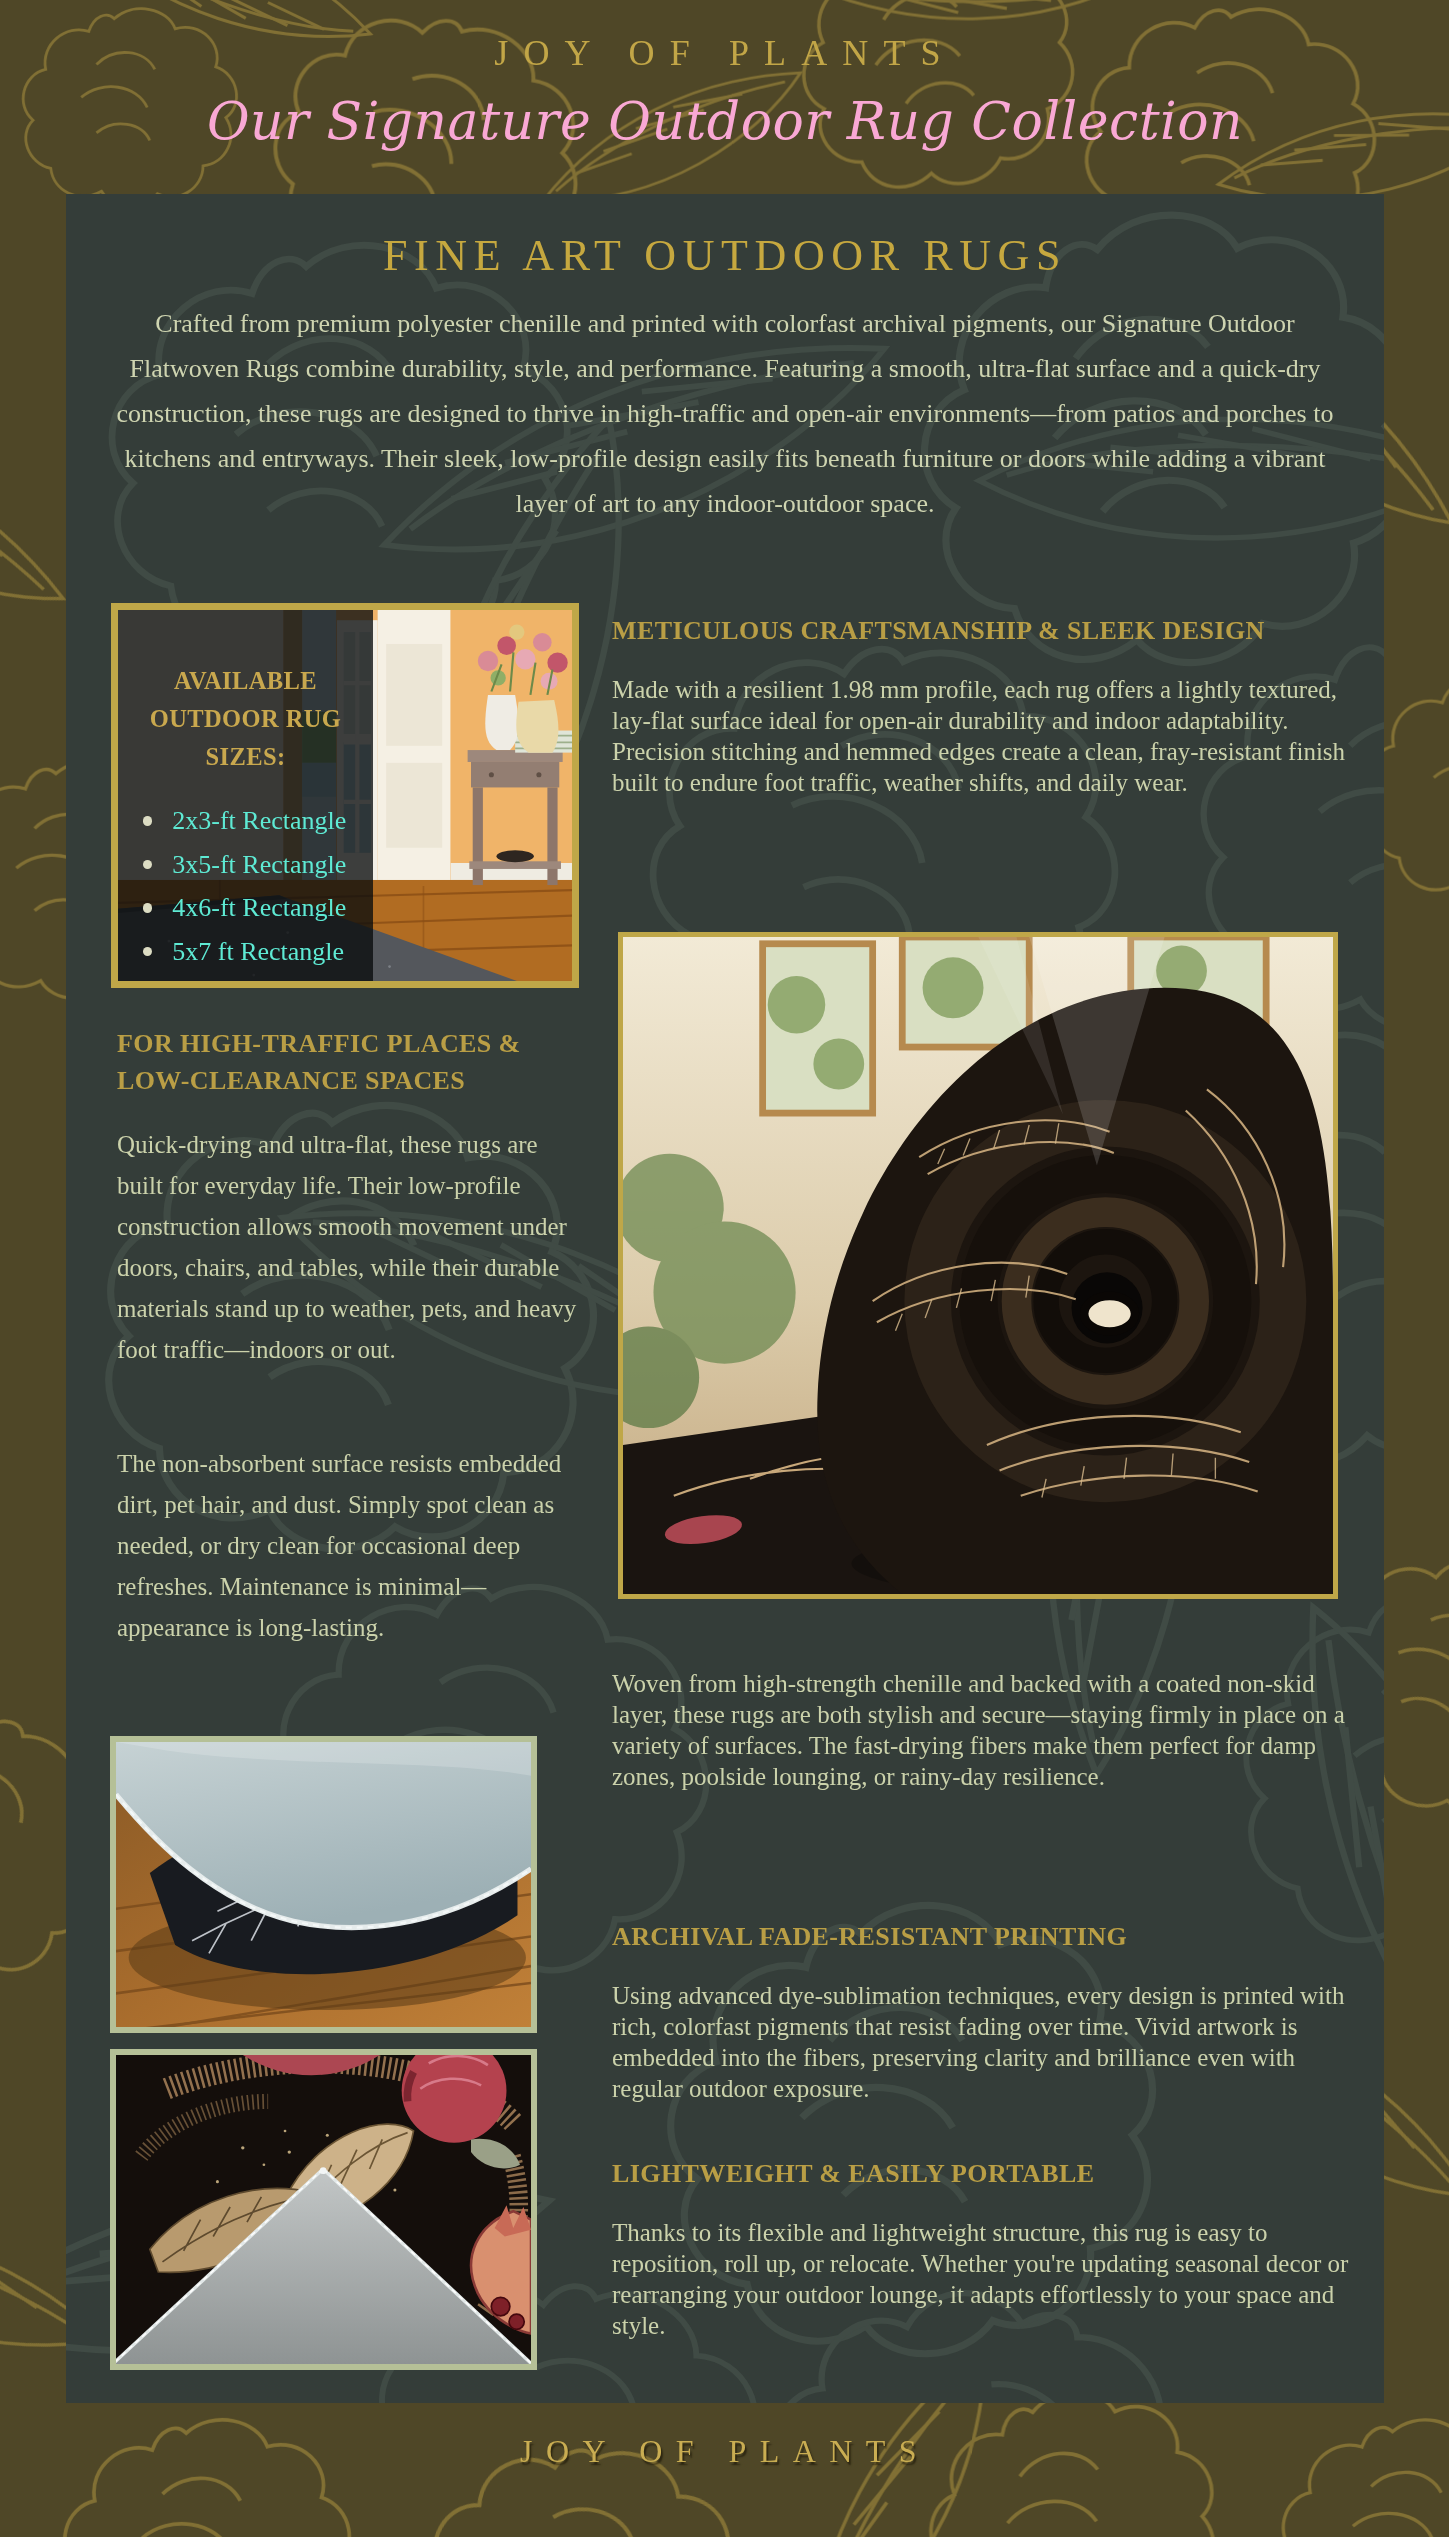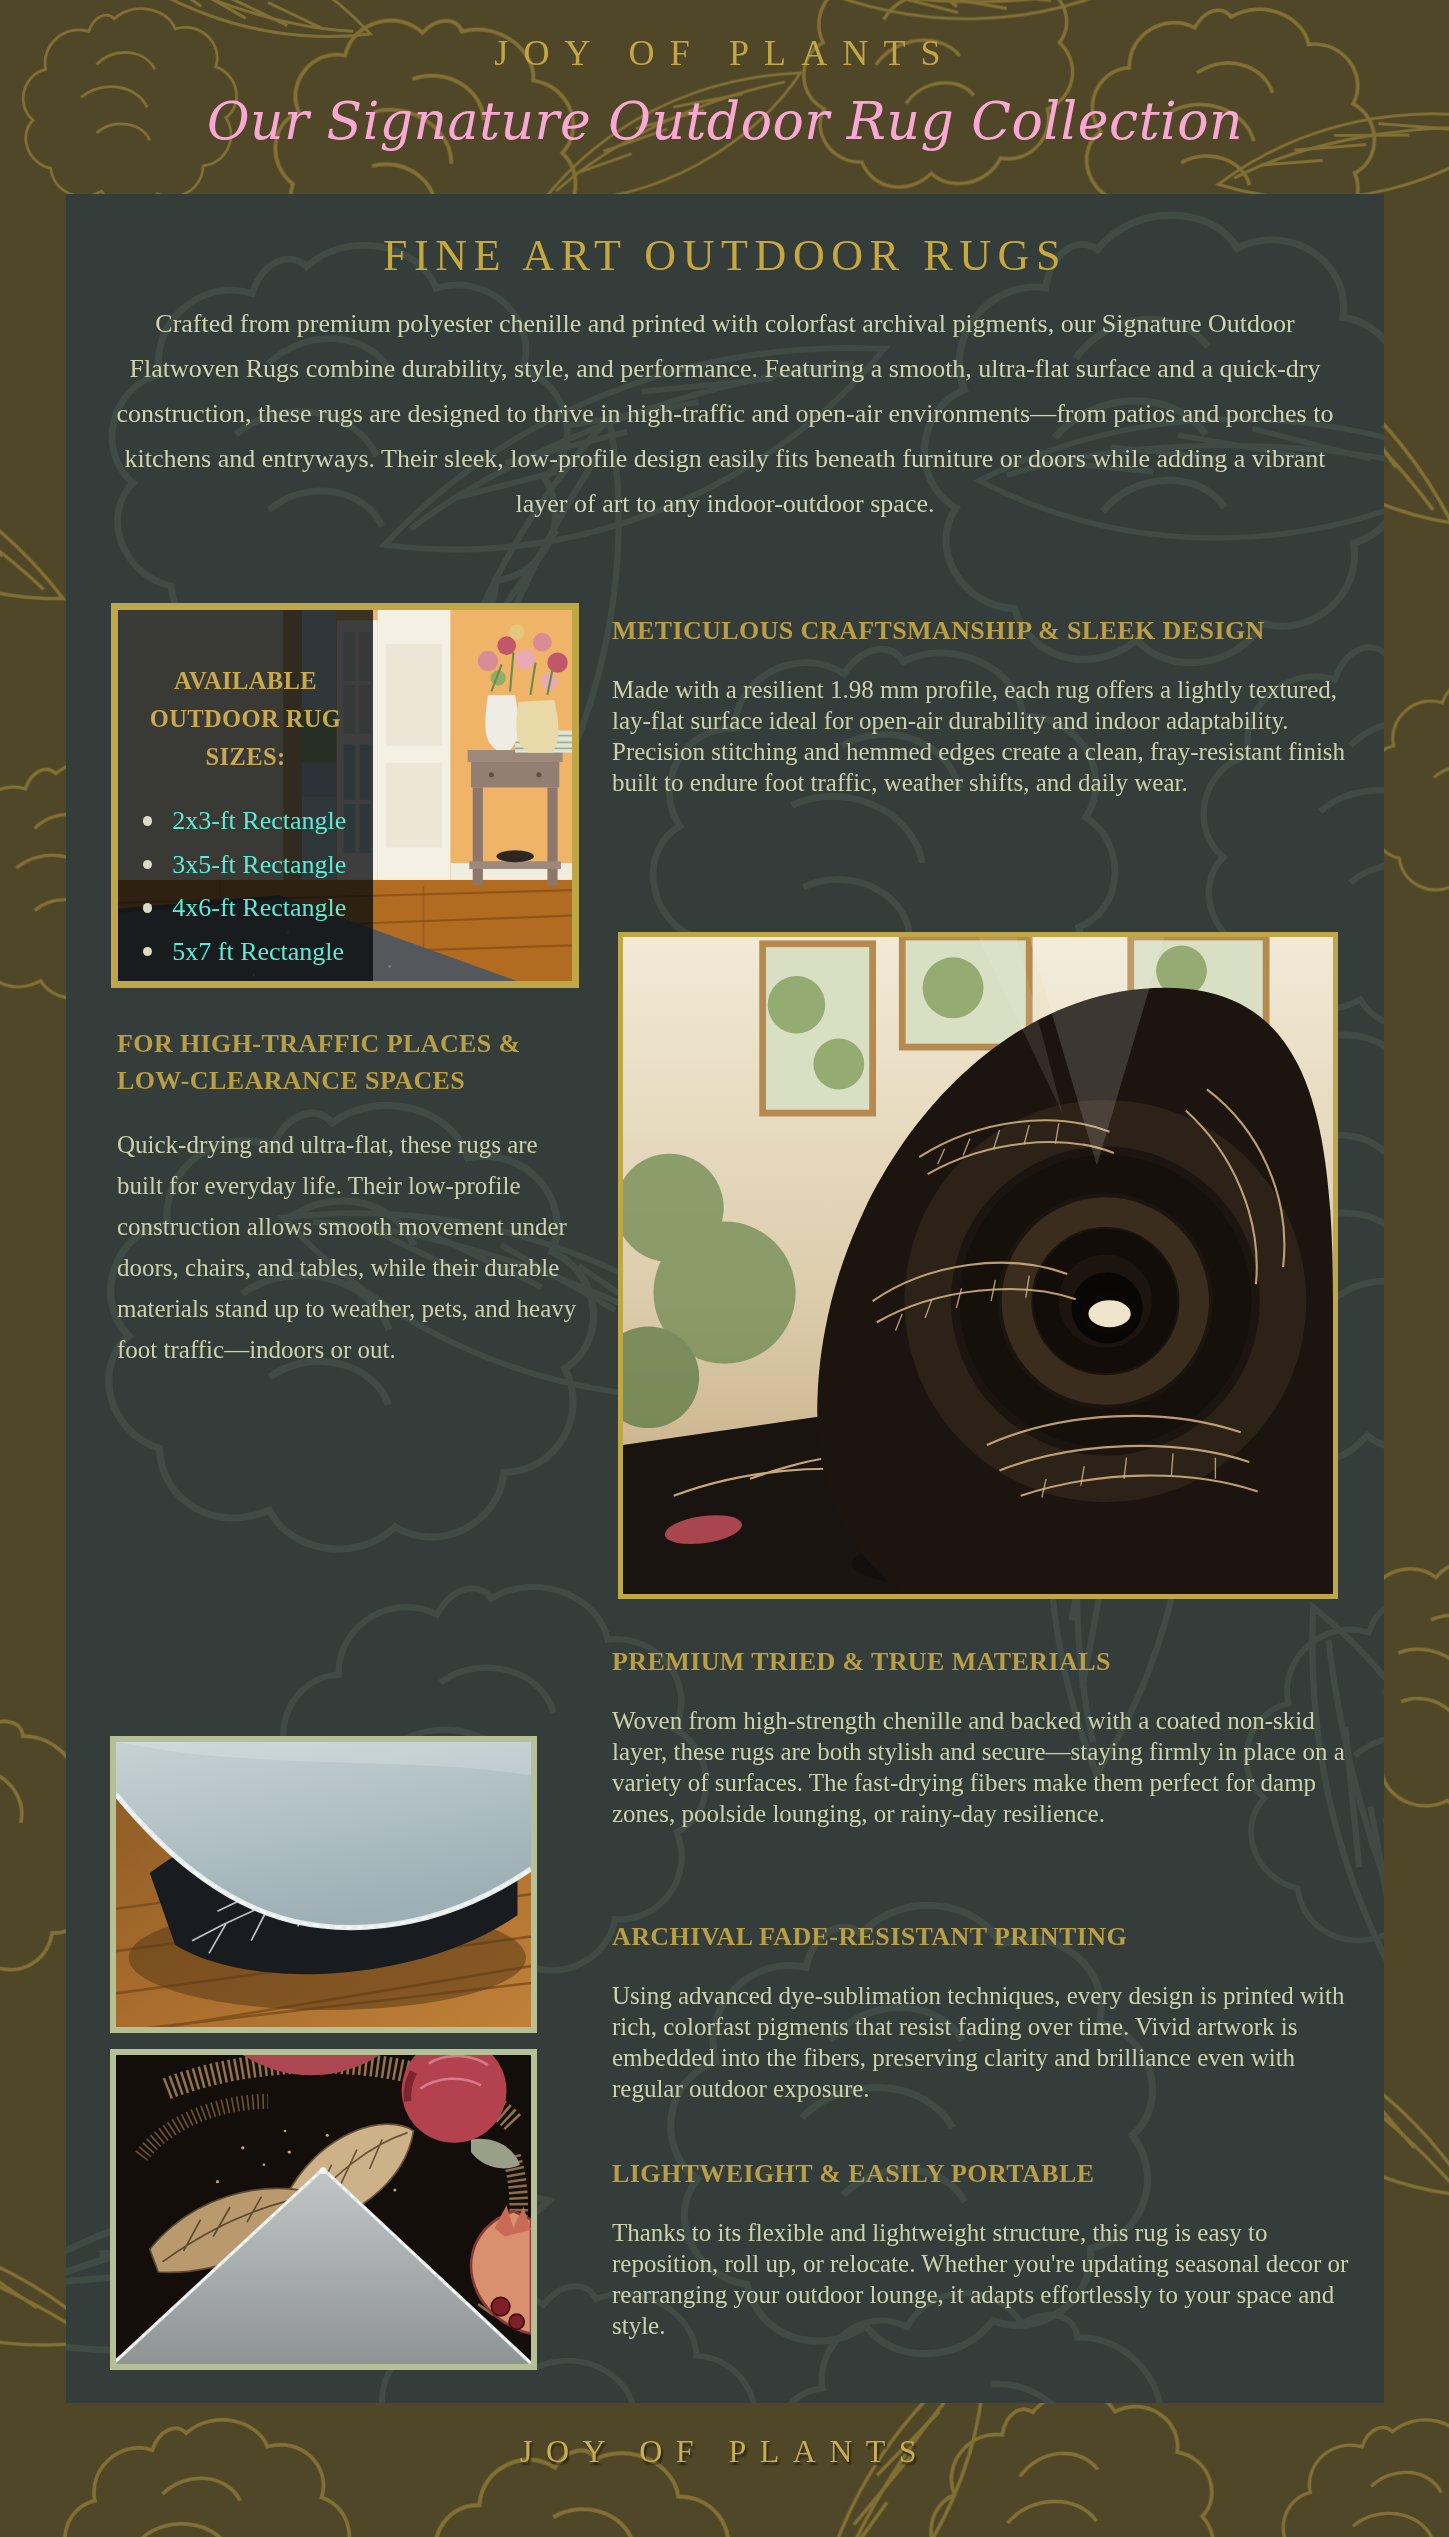--- a/index.html
+++ b/index.html
@@ -275,20 +275,21 @@
       <polygon points="420,0 465,0 520,210" fill="#ffffff" opacity="0.10"></polygon>
     </svg>
   </div>
 
   <div class="sec left" style="left:117px;top:1025px;width:472px;">
     <h3>FOR HIGH-TRAFFIC PLACES &amp; LOW-CLEARANCE SPACES</h3>
     <p>Quick-drying and ultra-flat, these rugs are built for everyday life. Their low-profile construction allows smooth movement under doors, chairs, and tables, while their durable materials stand up to weather, pets, and heavy foot traffic—indoors or out.</p>
   </div>
 
   <div class="sec left" style="left:117px;top:1418px;width:472px;">
+    <p>The non-absorbent surface resists embedded dirt, pet hair, and dust. Simply spot clean as needed, or dry clean for occasional deep refreshes. Maintenance is minimal—appearance is long-lasting.</p>
   </div>
 
   <div class="photo-card sage-frame" style="left:110px;top:1736px;width:427px;height:297px;background:#8a5a26;">
     <svg viewBox="0 0 491 337" preserveAspectRatio="none">
       <defs>
         <linearGradient id="wood3" x1="0" y1="0" x2="1" y2="1">
           <stop offset="0" stop-color="#8a5a26"></stop>
             <stop offset="0.5" stop-color="#a96d2d"></stop>
             <stop offset="1" stop-color="#c08038"></stop>
         </linearGradient>
@@ -359,21 +360,20 @@
       <circle cx="455" cy="298" r="11" fill="#7e2028" stroke="#45080e" stroke-width="2"></circle>
       <circle cx="474" cy="316" r="9" fill="#7e2028" stroke="#45080e" stroke-width="2"></circle>
       <polygon points="245,135 -6,368 494,368" fill="url(#gray4)"></polygon>
       <path d="M245 135 L-6 368 M245 135 L494 368" stroke="#e2e8e8" stroke-width="4"></path>
       <path d="M245 135 L-6 368 M245 135 L494 368" stroke="#ffffff" stroke-width="1.6" stroke-dasharray="6 5"></path>
       <circle cx="245" cy="137" r="4" fill="#f2f5f5"></circle>
     </svg>
   </div>
 
   <div class="sec" style="left:612px;top:1643px;width:753px;">
-    <h3>PREMIUM TRIED &amp; TRUE MATERIALS</h3>
     <p>Woven from high-strength chenille and backed with a coated non-skid layer, these rugs are both stylish and secure—staying firmly in place on a variety of surfaces. The fast-drying fibers make them perfect for damp zones, poolside lounging, or rainy-day resilience.</p>
   </div>
 
   <div class="sec" style="left:612px;top:1918px;width:753px;">
     <h3>ARCHIVAL FADE-RESISTANT PRINTING</h3>
     <p>Using advanced dye-sublimation techniques, every design is printed with rich, colorfast pigments that resist fading over time. Vivid artwork is embedded into the fibers, preserving clarity and brilliance even with regular outdoor exposure.</p>
   </div>
 
   <div class="sec" style="left:612px;top:2155px;width:753px;">
     <h3>LIGHTWEIGHT &amp; EASILY PORTABLE</h3>

